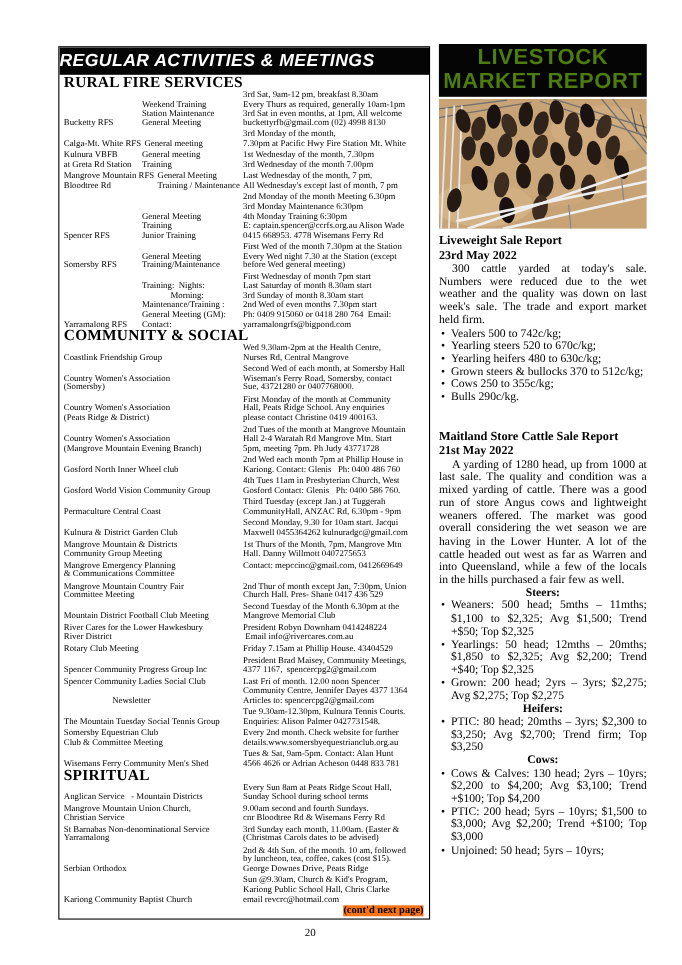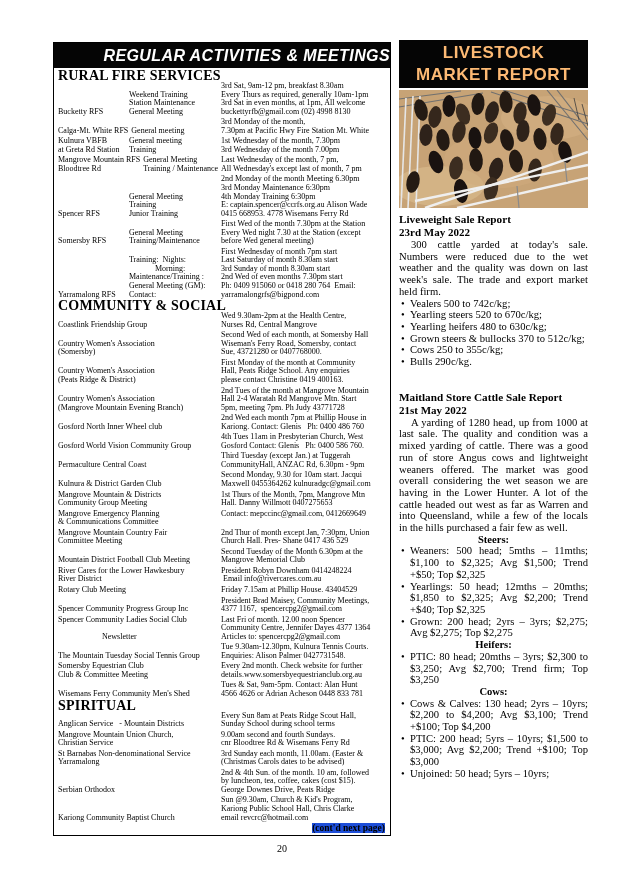--- a/index.html
+++ b/index.html
@@ -3,38 +3,38 @@
 <meta charset="utf-8">
 <style>
   html,body{margin:0;padding:0;background:#fff;}
   body{width:620px;height:877px;font-family:"Liberation Serif",serif;color:#000;}
   .page{position:relative;width:620px;height:877px;background:#fff;overflow:hidden;}
 
   
   .left-box{position:absolute;left:53px;top:42px;width:338px;height:794px;
     border:1.6px solid #000;box-sizing:border-box;background:#fff;overflow:hidden;}
   .left-title{background:#050505;color:#fff;height:25px;display:flex;align-items:center;
-    justify-content:flex-end;font-family:"Liberation Sans",sans-serif;font-weight:bold;
+    justify-content:flex-start;font-family:"Liberation Sans",sans-serif;font-weight:bold;
     font-style:italic;font-size:16px;letter-spacing:.4px;white-space:nowrap;}
   #left-sections{padding:2px 4px 0 4px;font-size:8px;line-height:8.55px;}
   .sec-heading{font-weight:bold;font-size:14px;line-height:10px;letter-spacing:.2px;margin:1px 0;}
   .row{display:flex;margin-bottom:2px;}
   .cell-left{width:163px;flex:0 0 163px;display:flex;align-items:flex-end;}
   .org{min-width:68px;margin-right:3px;white-space:pre-line;}
   .org.full{width:163px;margin-right:0;}
   .act{white-space:pre-line;flex:1;}
   .cell-right{flex:1;white-space:pre-line;}
-  .contd{position:absolute;right:5px;bottom:2px;font-weight:bold;font-size:9.5px;background:#1d4ed8;}
+  .contd{position:absolute;right:5px;bottom:2px;font-weight:bold;font-size:9.5px;background:#f97316;}
 
   .page-number{position:absolute;left:277px;top:843px;width:30px;font-size:10px;}
 
   
   .right-col{position:absolute;left:399px;top:40px;width:189px;}
-  .right-title{background:#050505;color:#fdba74;text-align:center;
-    font-family:"Liberation Sans",sans-serif;font-weight:bold;font-size:17px;
+  .right-title{background:#050505;color:#4d7c0f;text-align:center;
+    font-family:"Liberation Sans",sans-serif;font-weight:bold;font-size:20px;
     line-height:21.5px;padding:2px 0 3px 0;letter-spacing:.5px;white-space:nowrap;}
   .photo{display:block;width:189px;height:118px;margin-top:2px;}
   #reports{margin-top:5px;font-size:10.6px;line-height:11.7px;text-align:justify;}
   .rep-heading{font-weight:bold;font-size:11.2px;line-height:13px;margin-top:23px;text-align:left;}
   .rep:first-child .rep-heading{margin-top:0;}
   .rep-date{font-weight:bold;font-size:11px;line-height:13px;text-align:left;}
   .rep-para{margin:0;text-indent:12px;}
   ul.bullets{margin:0;padding:0;list-style:none;}
   li.bullet{position:relative;padding-left:11px;}
   li.bullet::before{content:"\2022";position:absolute;left:2px;}

